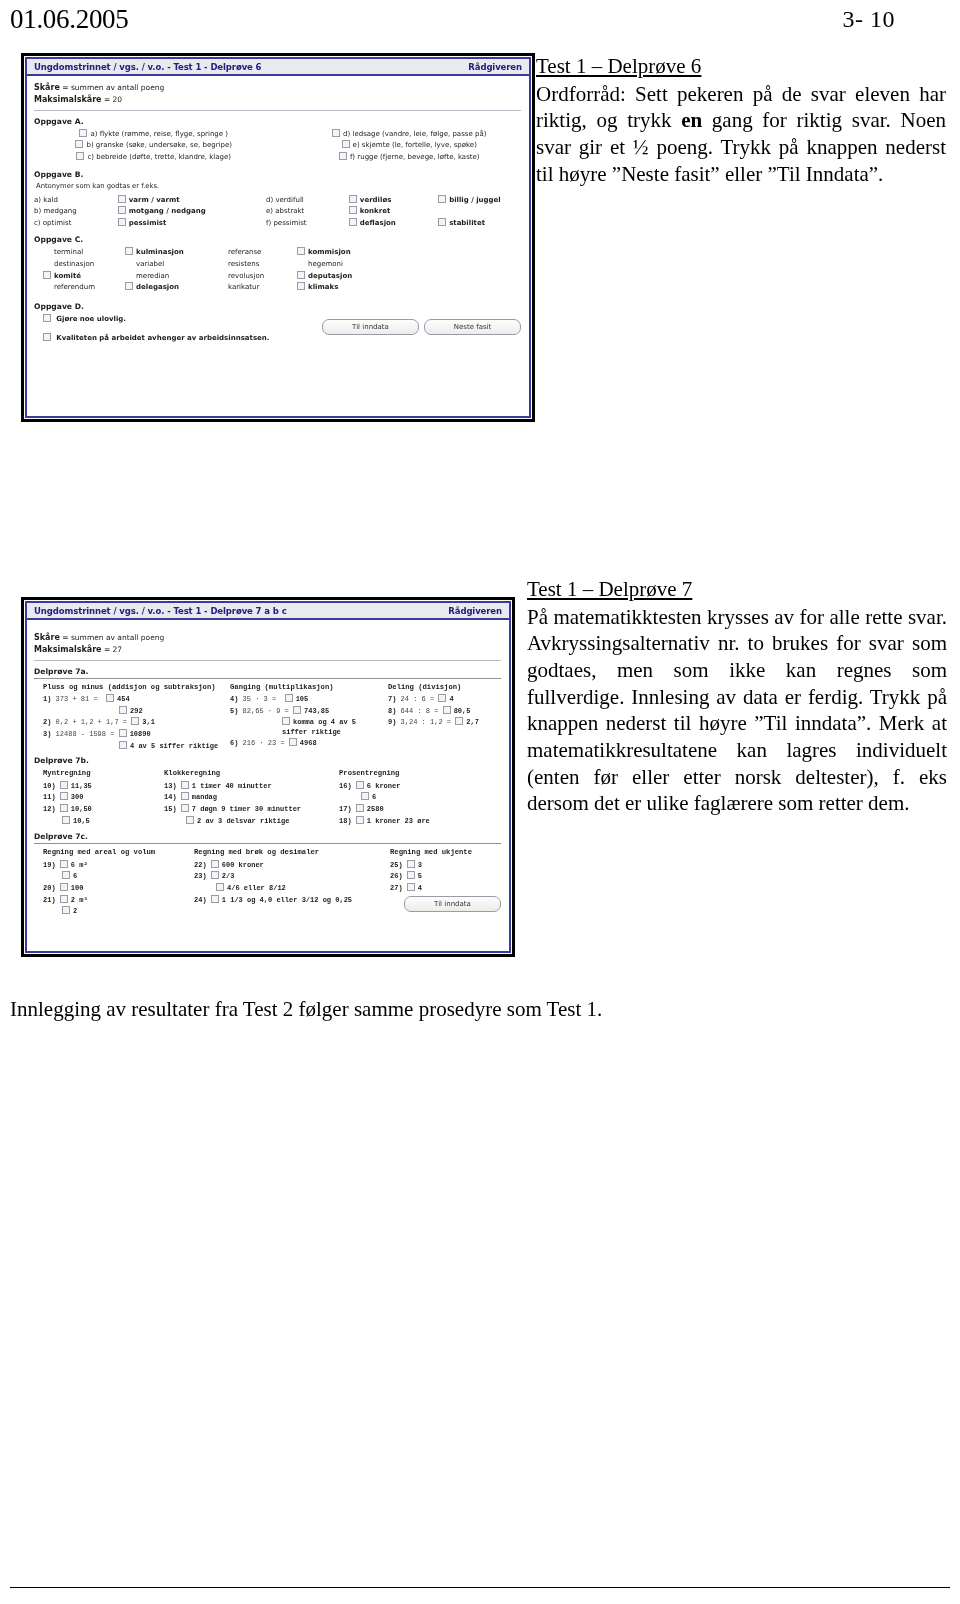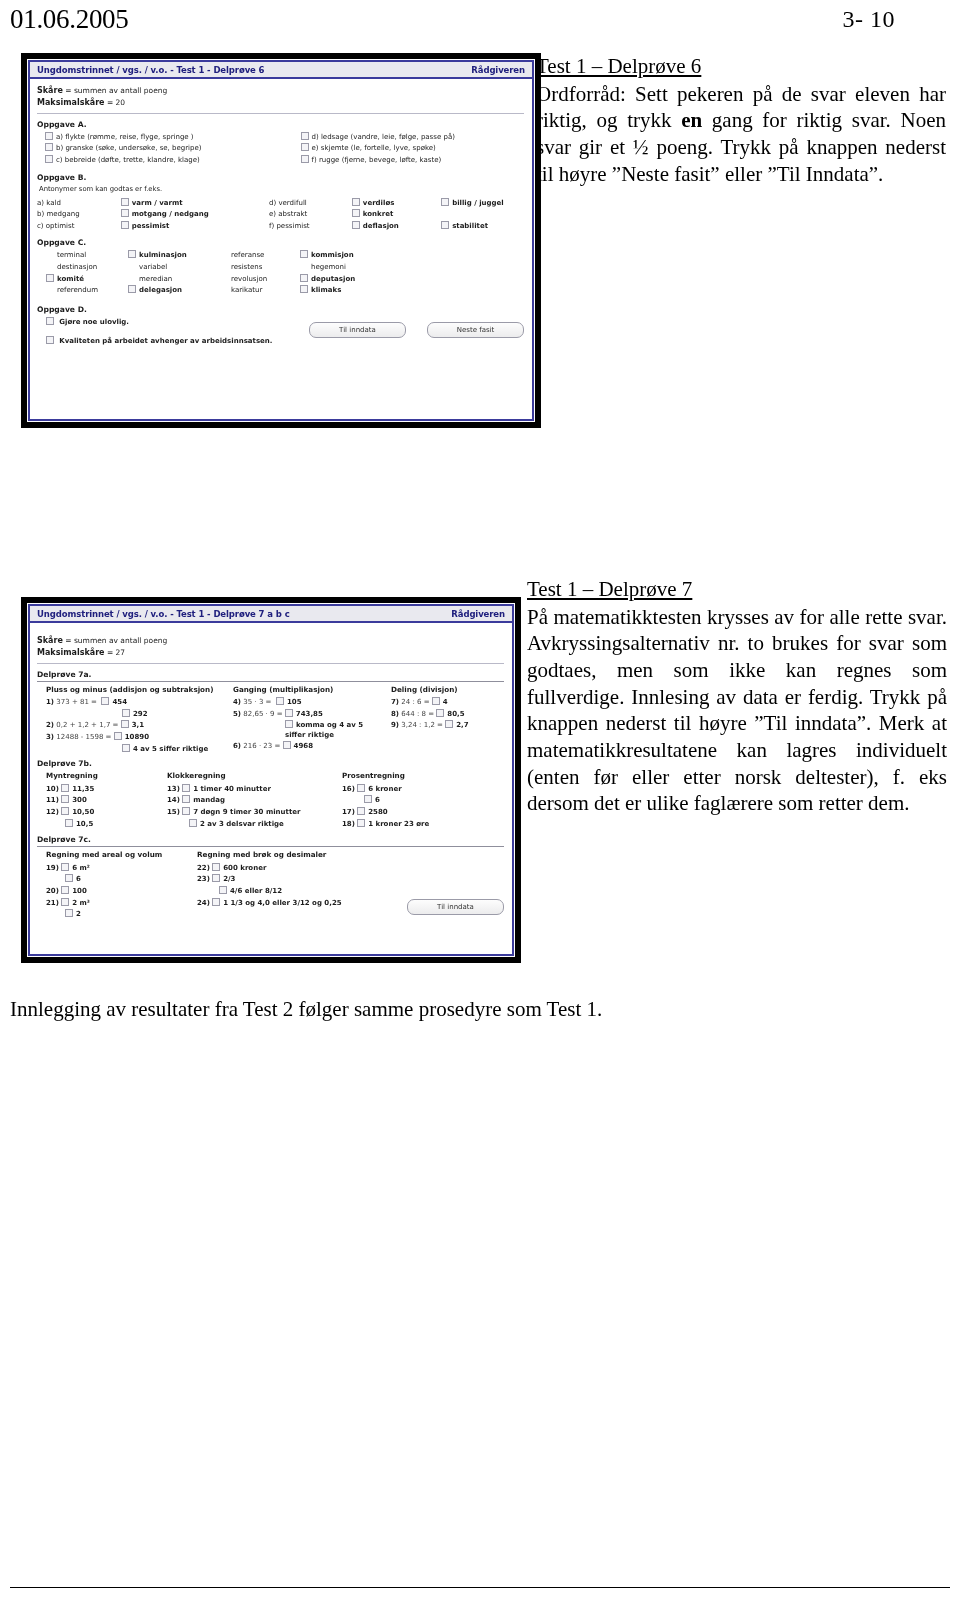--- a/index.html
+++ b/index.html
@@ -5,21 +5,21 @@
   html,body{margin:0;padding:0;background:#fff;}
   body{width:960px;height:1604px;position:relative;font-family:"Liberation Serif",serif;color:#000;}
   .page{position:relative;width:960px;height:1604px;box-sizing:border-box;padding:0 10px;}
 
   
   .runhead{position:absolute;top:4px;left:10px;right:10px;height:34px;}
   .runhead .date{position:absolute;left:0;top:0;font-size:27px;letter-spacing:-0.3px;}
   .runhead .pageno{position:absolute;left:0;top:2px;width:885px;text-align:right;font-size:24px;letter-spacing:0.5px;}
 
   
-  .shot{position:absolute;border:6px solid #000000;background:#fff;
+  .shot{position:absolute;border:3px solid #000000;background:#fff;
         box-shadow:0 0 0 1px #fff inset;}
   .shot-inner{border:2px solid #3b3b9c;margin:1px;height:calc(100% - 6px);position:relative;background:#fff;}
   .titlebar{height:15px;background:#e9e9ef;border-bottom:2px solid #3b3b9c;
             display:flex;align-items:center;justify-content:space-between;
             padding:0 7px;font-family:"DejaVu Sans",sans-serif;font-weight:bold;
             font-size:8.5px;color:#20207e;letter-spacing:-0.1px;}
   .shot-body{position:relative;padding:6px 8px 0 7px;font-family:"DejaVu Sans",sans-serif;
              font-size:7px;color:#1c1c1c;line-height:1.45;}
 
   .kv{font-size:7.5px;margin:0;}
@@ -27,36 +27,36 @@
   .rule{border:0;border-top:1px solid #b9b9c8;margin:4px 0 5px 0;}
   .sec-title{font-weight:bold;font-size:7.6px;margin:5px 0 2px 0;}
   .sec-title.ul{border-bottom:1px solid #8f8f9c;padding-bottom:1px;margin-bottom:3px;}
   .sub{font-weight:bold;font-size:7.2px;margin-bottom:2px;}
   .note{font-size:6.8px;margin:1px 0 3px 2px;}
 
   .cb{display:inline-block;width:6px;height:6px;border:1px solid #9a9aa8;
       background:#f4f4f7;vertical-align:-1px;margin-right:3px;}
 
   .cols{display:flex;}
-  .col{flex:1;}
+  .col{flex:1;font-family:Liberation Mono, monospace;}
   .row{white-space:nowrap;margin-bottom:1.5px;}
   .lbl{font-weight:bold;}
   .lite{color:#444;}
   .indent{padding-left:9px;}
 
   
   .grid4{display:grid;grid-template-columns:82px 92px 80px 100px;}
   .grid4 div{margin-bottom:1.5px;white-space:nowrap;}
-  .opA{display:grid;grid-template-columns:1fr 1fr;column-gap:24px;}
+  .opA{display:grid;grid-template-columns:1fr 1fr;column-gap:24px;text-align:center;}
   .opA div{margin-bottom:1.5px;white-space:nowrap;padding-left:8px;}
   .opBwrap{display:flex;}
   .opBhalf{flex:1;display:grid;grid-template-columns:auto auto auto;column-gap:22px;}
   .opBhalf div{margin-bottom:1.5px;white-space:nowrap;}
 
-  .btnrow{position:absolute;right:8px;display:flex;gap:21px;}
+  .btnrow{position:absolute;right:8px;display:flex;gap:5px;}
   .btn{font-family:"DejaVu Sans",sans-serif;font-size:7px;color:#333;
        background:linear-gradient(#fdfdfd,#ececed);border:1px solid #9b9ba8;
        border-radius:7px;padding:2px 0;width:95px;text-align:center;}
 
   
   .prose{position:absolute;font-family:"Liberation Serif",serif;font-size:21px;
          line-height:1.27;text-align:justify;}
   .prose h2{font-size:21px;font-weight:normal;margin:0 0 1px 0;
             text-decoration:underline;text-align:left;}
   .prose p{margin:0;}
@@ -258,20 +258,26 @@
             <div class="row indent"><span class="lbl">21)</span> <span class="cb"></span><span class="lbl">2 m³</span></div>
             <div class="row" style="padding-left:28px"><span class="cb"></span><span class="lbl">2</span></div>
           </div>
           <div class="col" style="flex:0 0 196px">
             <div class="sub">Regning med brøk og desimaler</div>
             <div class="row"><span class="lbl">22)</span> <span class="cb"></span><span class="lbl">600 kroner</span></div>
             <div class="row"><span class="lbl">23)</span> <span class="cb"></span><span class="lbl">2/3</span></div>
             <div class="row" style="padding-left:22px"><span class="cb"></span><span class="lbl">4/6 eller 8/12</span></div>
             <div class="row"><span class="lbl">24)</span> <span class="cb"></span><span class="lbl">1 1/3 og 4,0 eller 3/12 og 0,25</span></div>
           </div>
+          <div class="col">
+            <div class="sub">Regning med ukjente</div>
+            <div class="row"><span class="lbl">25)</span> <span class="cb"></span><span class="lbl">3</span></div>
+            <div class="row"><span class="lbl">26)</span> <span class="cb"></span><span class="lbl">5</span></div>
+            <div class="row"><span class="lbl">27)</span> <span class="cb"></span><span class="lbl">4</span></div>
+          </div>
         </div>
 
         <div class="btnrow" style="bottom:6px">
           <div class="btn">Til inndata</div>
         </div>
       </div>
     </div>
   </div>
 
   <div class="prose" style="left:527px;top:576px;width:420px;">

